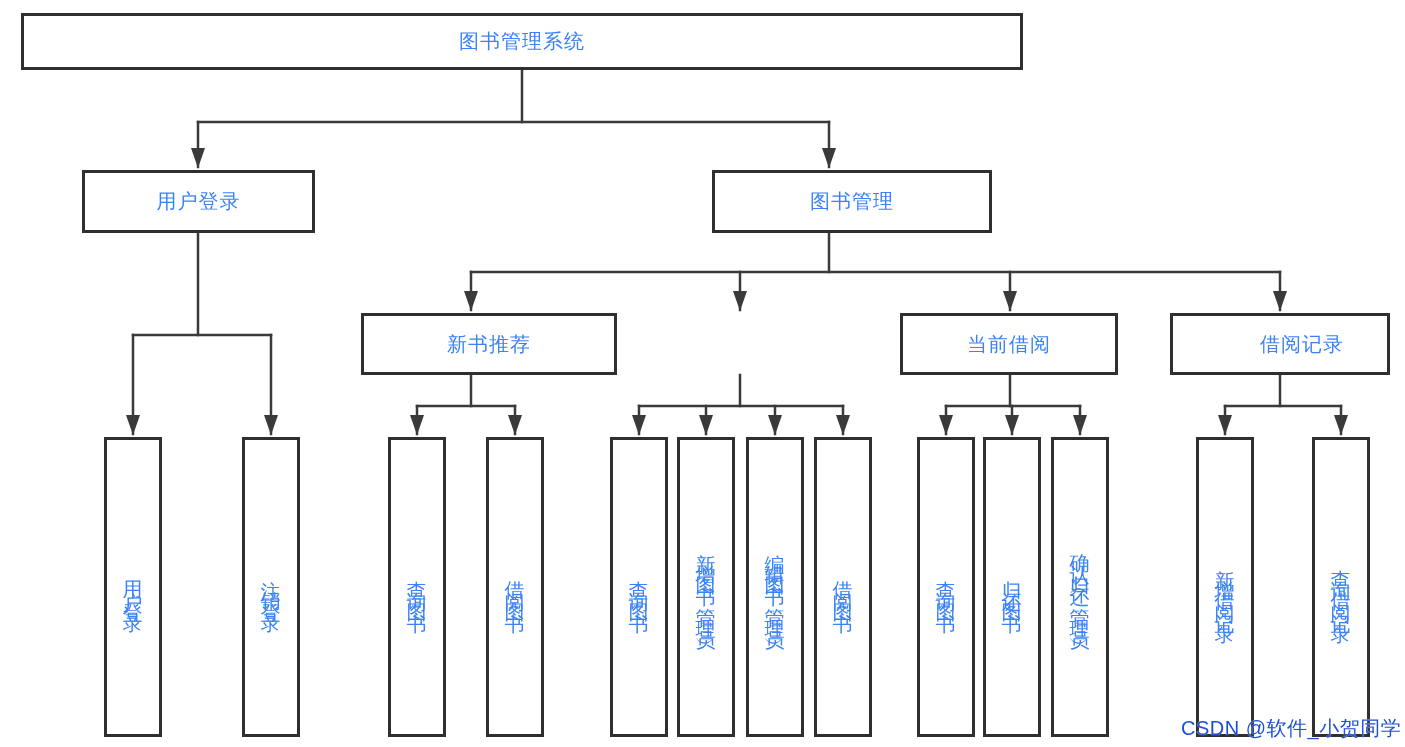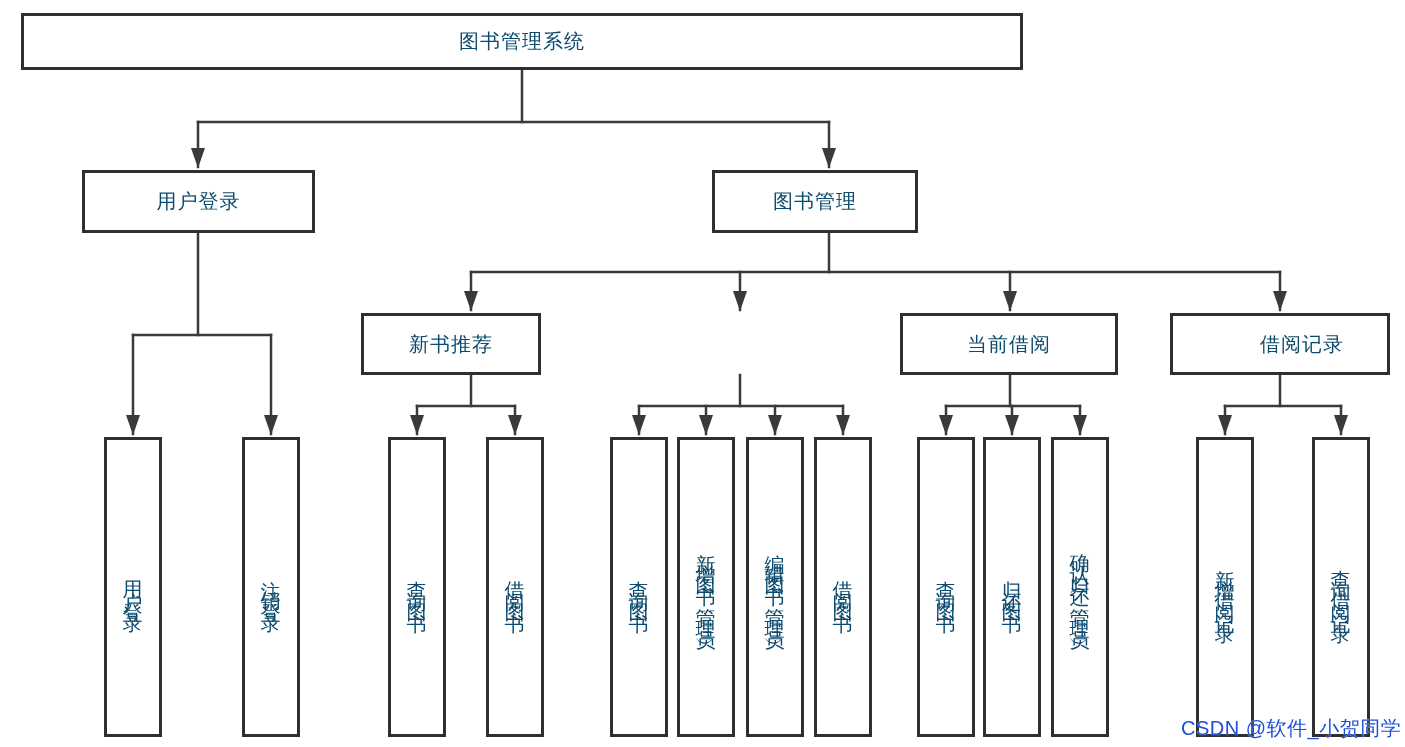--- a/index.html
+++ b/index.html
@@ -21,21 +21,21 @@
   .box {
     position: absolute;
     box-sizing: border-box;
     border: 3px solid #2f2f2f;
     background: #ffffff;
     display: flex;
     align-items: center;
     justify-content: center;
     font-size: 20px;
     letter-spacing: 1px;
-    color: #0c4a6e;
+    color: #3b82f6;
   }
   .leaf {
     top: 437px;
     width: 58px;
     height: 300px;
   }
   .leaf .vtext {
     writing-mode: vertical-rl;
     text-orientation: mixed;
     font-size: 20px;
@@ -104,23 +104,23 @@
 
     <line x1="1280" y1="375" x2="1280" y2="406"></line>
     <line x1="1225" y1="406" x2="1341" y2="406"></line>
     <line x1="1225" y1="406" x2="1225" y2="434" marker-end="url(#arw)"></line>
     <line x1="1341" y1="406" x2="1341" y2="434" marker-end="url(#arw)"></line>
   </svg>
 
   <div class="box" style="left:21px; top:13px; width:1002px; height:57px;">图书管理系统</div>
 
   <div class="box" style="left:82px; top:170px; width:233px; height:63px;">用户登录</div>
-  <div class="box" style="left:712px; top:170px; width:206px; height:63px;">图书管理</div>
+  <div class="box" style="left:712px; top:170px; width:280px; height:63px;">图书管理</div>
 
-  <div class="box" style="left:361px; top:313px; width:180px; height:62px;">新书推荐</div>
+  <div class="box" style="left:361px; top:313px; width:256px; height:62px;">新书推荐</div>
   <div class="box" style="left:900px; top:313px; width:218px; height:62px;">当前借阅</div>
   <div class="box" style="left:1170px; top:313px; width:220px; height:62px;padding-left:44px;">借阅记录</div>
 
   <div class="box leaf" style="left:104px;">
     <span class="vtext">用户登录</span>
   </div>
   <div class="box leaf" style="left:242px;">
     <span class="vtext">注销登录</span>
   </div>
 

